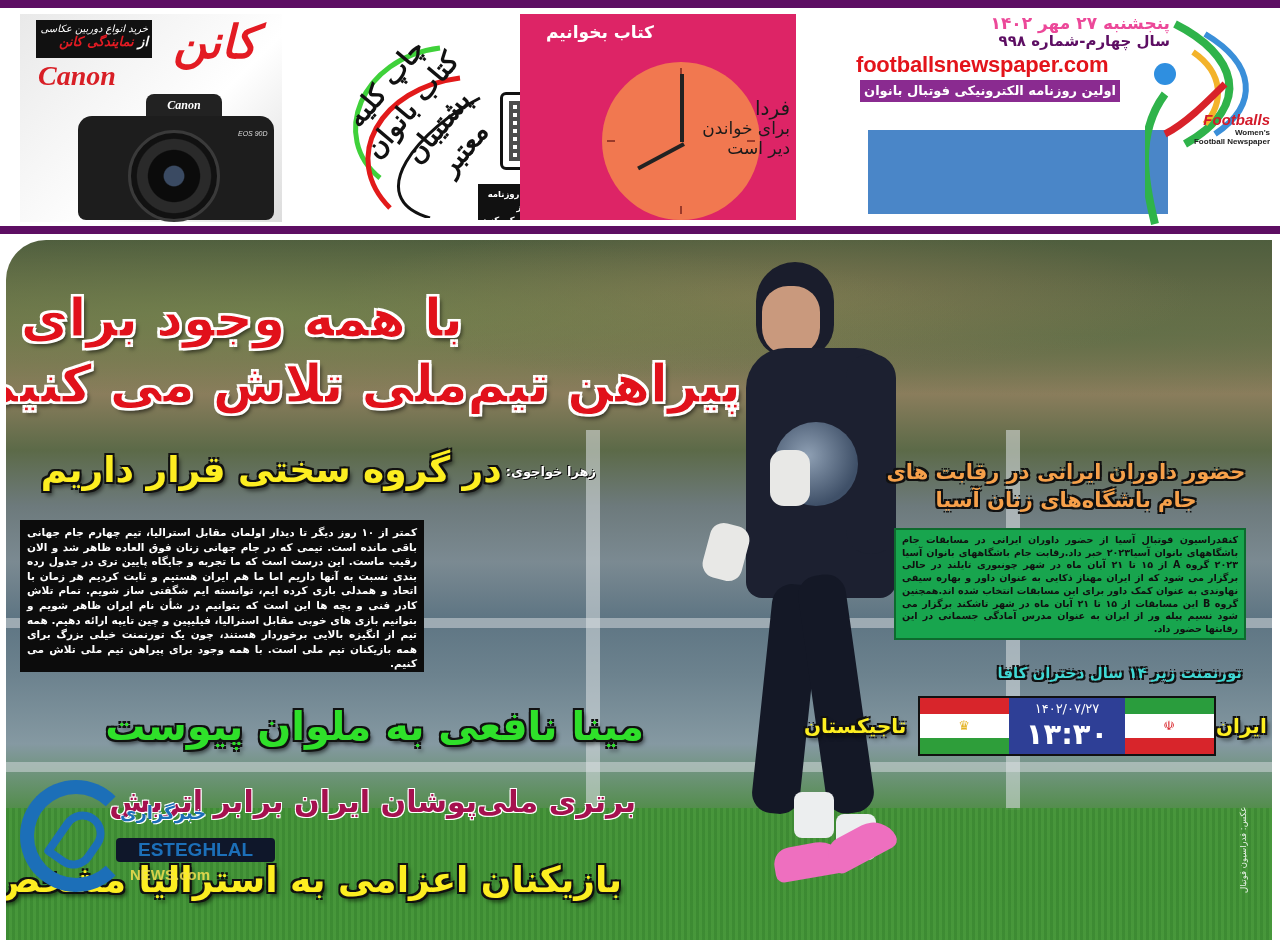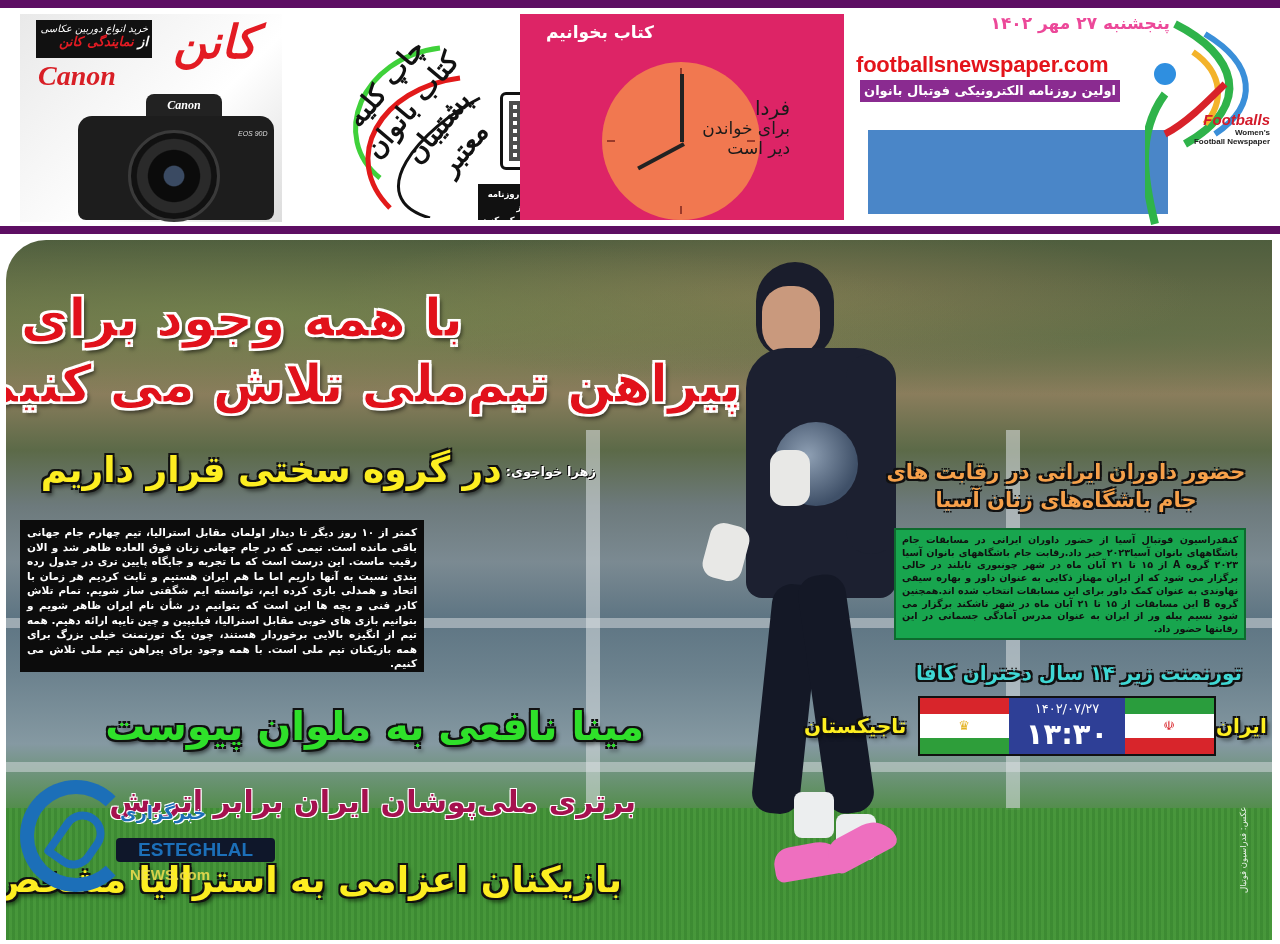--- a/index.html
+++ b/index.html
@@ -28,21 +28,21 @@
     color: #fff; font-weight: bold; font-size: 13px; direction: rtl; text-align: center; line-height: 22px; }
   .mh-bluebar { position: absolute; left: 18px; top: 122px; width: 300px; height: 84px; background: #4a86c8; }
   .mh-logo { position: absolute; left: 12px; top: 92px; width: 320px; height: 124px; direction: rtl; text-align: right;
     font-size: 74px; font-weight: bold; color: #111; line-height: 124px; letter-spacing: -3px; }
   .mh-swoosh { position: absolute; left: 295px; top: 6px; width: 135px; height: 212px; }
   .mh-brand { position: absolute; right: 10px; top: 103px; text-align: right; }
   .mh-brand .b1 { font-family: "Liberation Sans", sans-serif; font-weight: bold; font-style: italic; font-size: 15px; color: #d31a2a; }
   .mh-brand .b2 { font-family: "Liberation Sans", sans-serif; font-weight: bold; font-size: 8px; color: #222; line-height: 9px; }
 
   
-  .book-ad { position: absolute; left: 520px; top: 6px; width: 324px; height: 206px; background: #dd2466; }
+  .book-ad { position: absolute; left: 520px; top: 6px; width: 276px; height: 206px; background: #dd2466; }
   .book-title { position: absolute; left: 0; top: 8px; width: 160px; text-align: center; direction: rtl;
     color: #fff; font-weight: bold; font-size: 17px; }
   .clock { position: absolute; left: 82px; top: 48px; width: 158px; height: 158px; border-radius: 50%; background: #f17850; }
   .clock .hand { position: absolute; left: 78px; top: 12px; width: 4px; height: 68px; background: #222; }
   .clock .hand2 { position: absolute; left: 30px; top: 80px; width: 52px; height: 4px; background: #222; transform: rotate(-28deg); transform-origin: right center; }
   .clock .tick { position: absolute; width: 2px; height: 8px; background: #9a3a2a; }
   .book-text { position: absolute; left: 150px; top: 84px; width: 120px; direction: rtl; text-align: right;
     color: #1a1a1a; font-weight: normal; font-size: 17px; line-height: 20px; }
   .book-text .l1 { font-size: 20px; letter-spacing: 6px; }
 
@@ -117,21 +117,21 @@
   .h-sub { left: 0; top: 208px; width: 590px; font-size: 36px; line-height: 44px; }
   .h-sub .who { font-size: 13px; color: #fff; text-shadow: 1px 1px 0 #111, -1px -1px 0 #111; vertical-align: middle; margin-left: 4px; }
 
   .quote-box { position: absolute; left: 14px; top: 280px; width: 404px; height: 152px; background: #0c0c0c;
     color: #fff; direction: rtl; text-align: justify; font-size: 10.5px; line-height: 14.6px; padding: 5px 7px; font-weight: bold; }
 
   .h-ref1 { left: 880px; top: 218px; width: 360px; font-size: 21px; line-height: 28px; text-align: center; }
   .green-box { position: absolute; left: 888px; top: 288px; width: 352px; height: 112px; background: #18a54e; border: 2px solid #0d6b2e;
     color: #101010; direction: rtl; text-align: justify; font-size: 9.6px; line-height: 12.7px; padding: 4px 6px; font-weight: bold; }
 
-  .h-u14 { left: 864px; top: 418px; width: 372px; font-size: 20px; line-height: 30px; text-align: right; }
+  .h-u14 { left: 864px; top: 418px; width: 372px; font-size: 15px; line-height: 30px; text-align: right; }
   .match { position: absolute; left: 912px; top: 456px; width: 298px; height: 60px; border: 2px solid #111; display: flex; direction: ltr; }
   .flag { width: 89px; height: 56px; display: flex; flex-direction: column; position: relative; }
   .flag div { flex: 1; }
   .flag .emb { position: absolute; left: 36px; top: 20px; width: 16px; height: 16px; font-size: 13px; line-height: 16px; text-align: center; }
   .score { flex: 1; background: #2e3f96; color: #fff; text-align: center; }
   .score .d { font-size: 13px; line-height: 18px; padding-top: 2px; letter-spacing: 1px; }
   .score .t { font-size: 29px; line-height: 32px; font-weight: bold; letter-spacing: 2px; }
   .team { position: absolute; font-size: 20px; line-height: 28px; }
   .team-left { left: 798px; top: 472px; }
   .team-right { left: 1210px; top: 472px; }
@@ -206,20 +206,21 @@
       </div>
       <div class="book-text">
         <div class="l1">فردا</div>
         <div>برای خواندن</div>
         <div>دیر است</div>
       </div>
     </div>
 
     <div class="masthead">
       <div class="mh-date">پنجشنبه ۲۷ مهر ۱۴۰۲</div>
+      <div class="mh-year">سال چهارم-شماره ۹۹۸</div>
       <div class="mh-url">footballsnewspaper.com</div>
       <div class="mh-tagline">اولین روزنامه الکترونیکی فوتبال بانوان ایران</div>
       <div class="mh-bluebar"></div>
       <svg class="mh-swoosh" viewBox="0 0 135 212">
         <path d="M30 10 C 90 40, 110 90, 40 130" stroke="#2fb34a" stroke-width="8" fill="none"></path>
         <path d="M60 20 C 110 50, 115 90, 70 120" stroke="#3a8fd9" stroke-width="6" fill="none"></path>
         <path d="M48 38 C 80 60, 78 90, 60 110" stroke="#f3b32a" stroke-width="6" fill="none"></path>
         <path d="M80 70 C 60 90, 40 110, 20 120" stroke="#d8222a" stroke-width="7" fill="none"></path>
         <circle cx="20" cy="60" r="11" fill="#2f8fe0"></circle>
         <path d="M20 80 C -10 120, 0 170, 10 210" stroke="#2fb34a" stroke-width="8" fill="none"></path>

